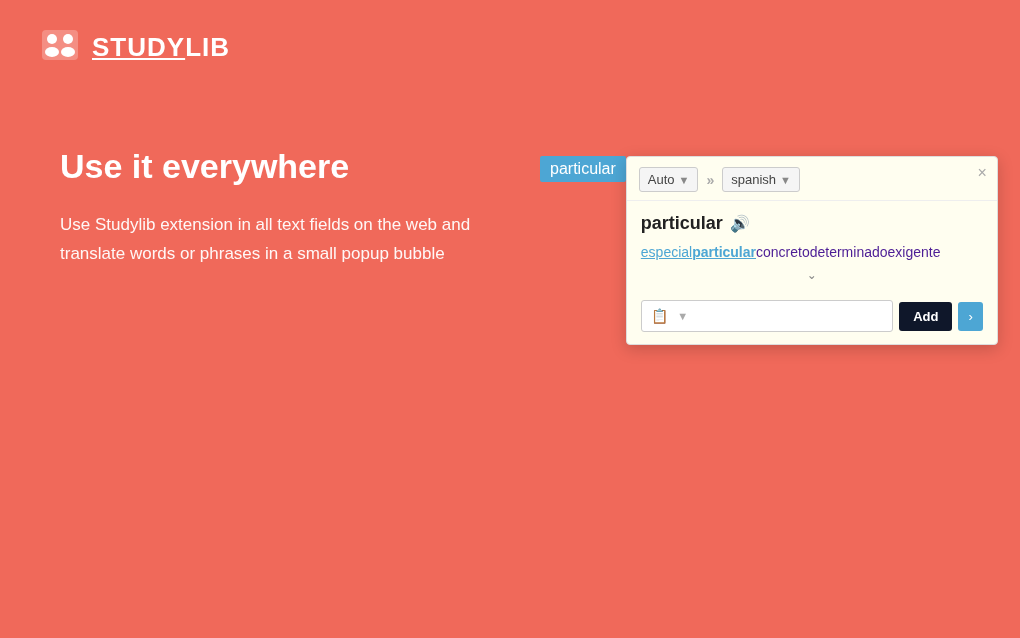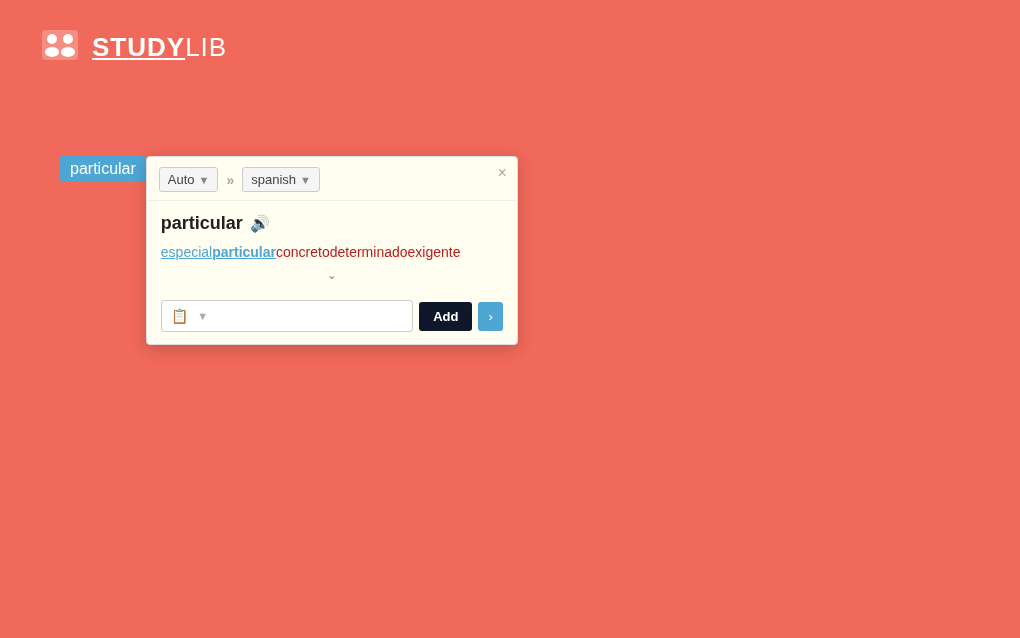--- a/index.html
+++ b/index.html
@@ -33,21 +33,21 @@
       letter-spacing: 1px;
       color: #fff;
     }
 
     .logo-text .study {
       font-weight: 700;
       text-decoration: underline;
     }
 
     .logo-text .lib {
-      font-weight: 400;
+      font-weight: 700;
     }
 
     
     .main-content {
       display: flex;
       align-items: flex-start;
       padding: 80px 60px 0 60px;
       gap: 60px;
     }
 
@@ -179,21 +179,21 @@
       color: #4da6d4;
       text-decoration: underline;
       cursor: pointer;
     }
 
     .trans-word.bold {
       font-weight: 600;
     }
 
     .trans-word-plain {
-      color: #b91c1c;
+      color: #4c1d95;
     }
 
     .expand-arrow {
       color: #888;
       font-size: 12px;
       cursor: pointer;
       display: block;
       text-align: center;
       margin-bottom: 8px;
     }
@@ -273,20 +273,24 @@
       <ellipse cx="28" cy="24" rx="7" ry="5" fill="white"></ellipse>
     </svg>
   </div>
   <div class="logo-text">
     <span class="study">STUDY</span><span class="lib">LIB</span>
   </div>
 </header>
 
 <div class="main-content">
 
+  <div class="left-text">
+    <h1 class="headline">Use it everywhere</h1>
+    <p class="body-text">Use Studylib extension in all text fields on the web and translate words or phrases in a small popup bubble</p>
+  </div>
 
   <div class="right-area">
 
     <span class="selected-word">particular</span>
 
     <div class="popup-card">
 
       <div class="popup-header">
         <div class="lang-select">
           <span>Auto</span>

